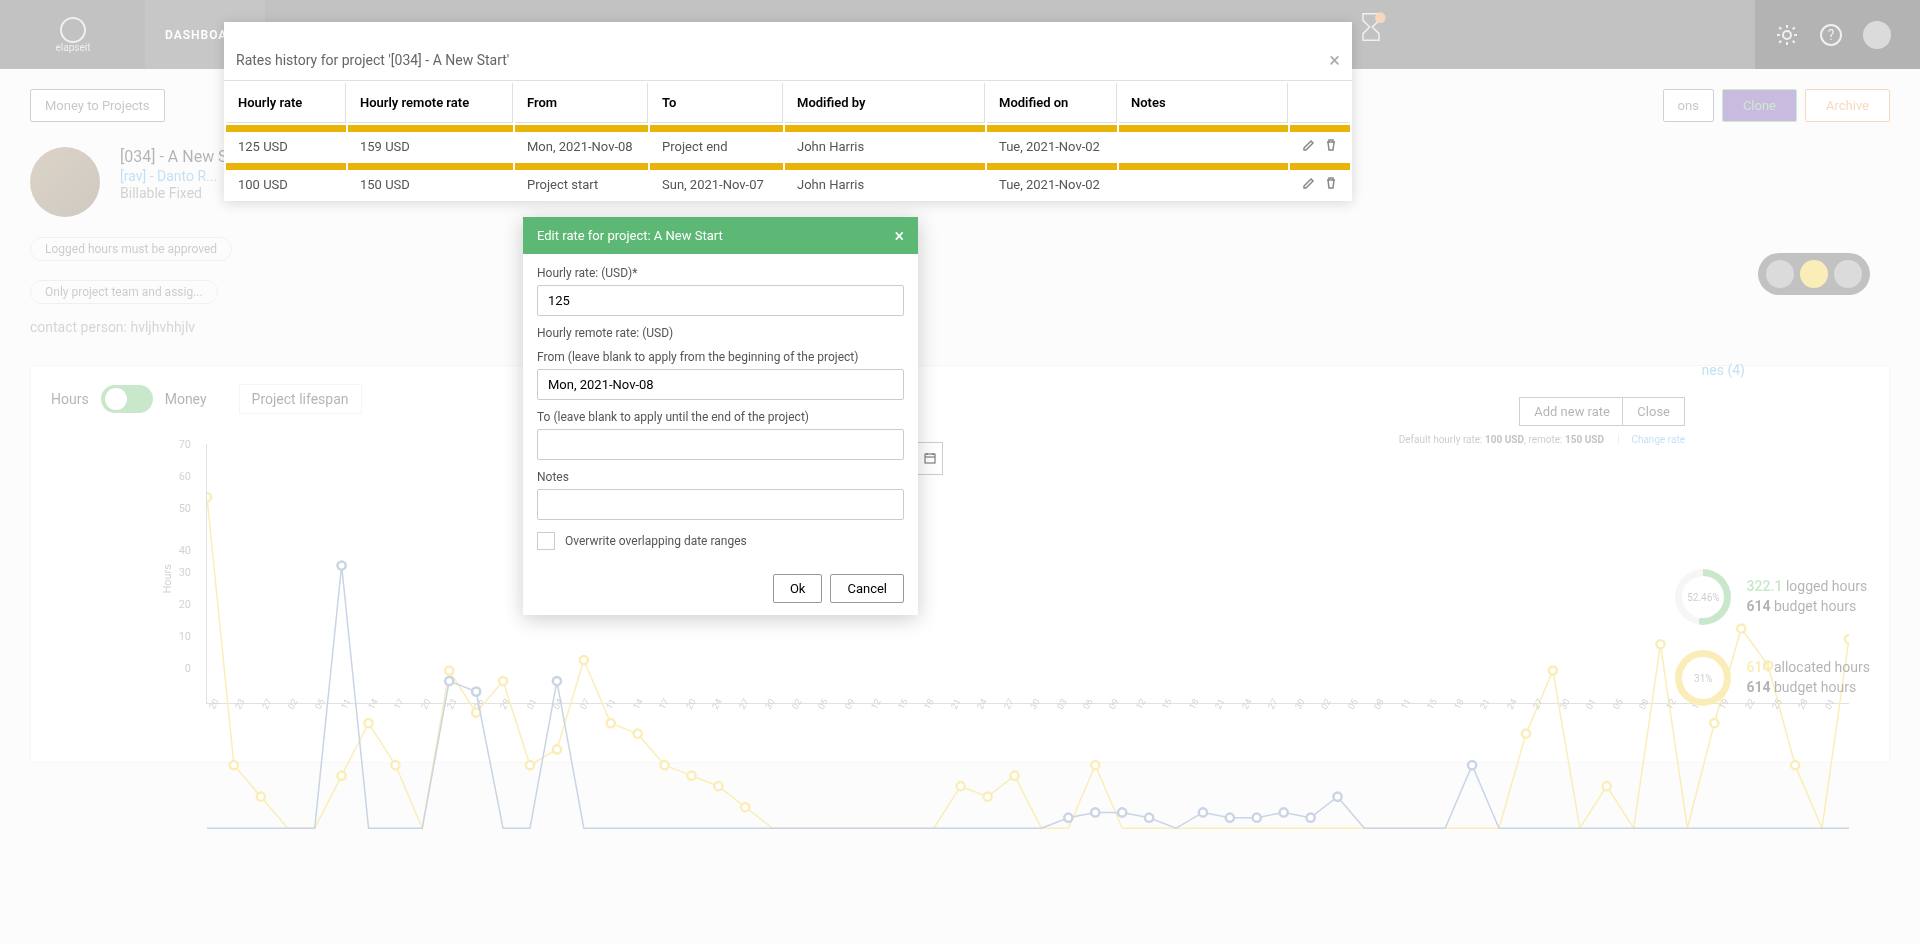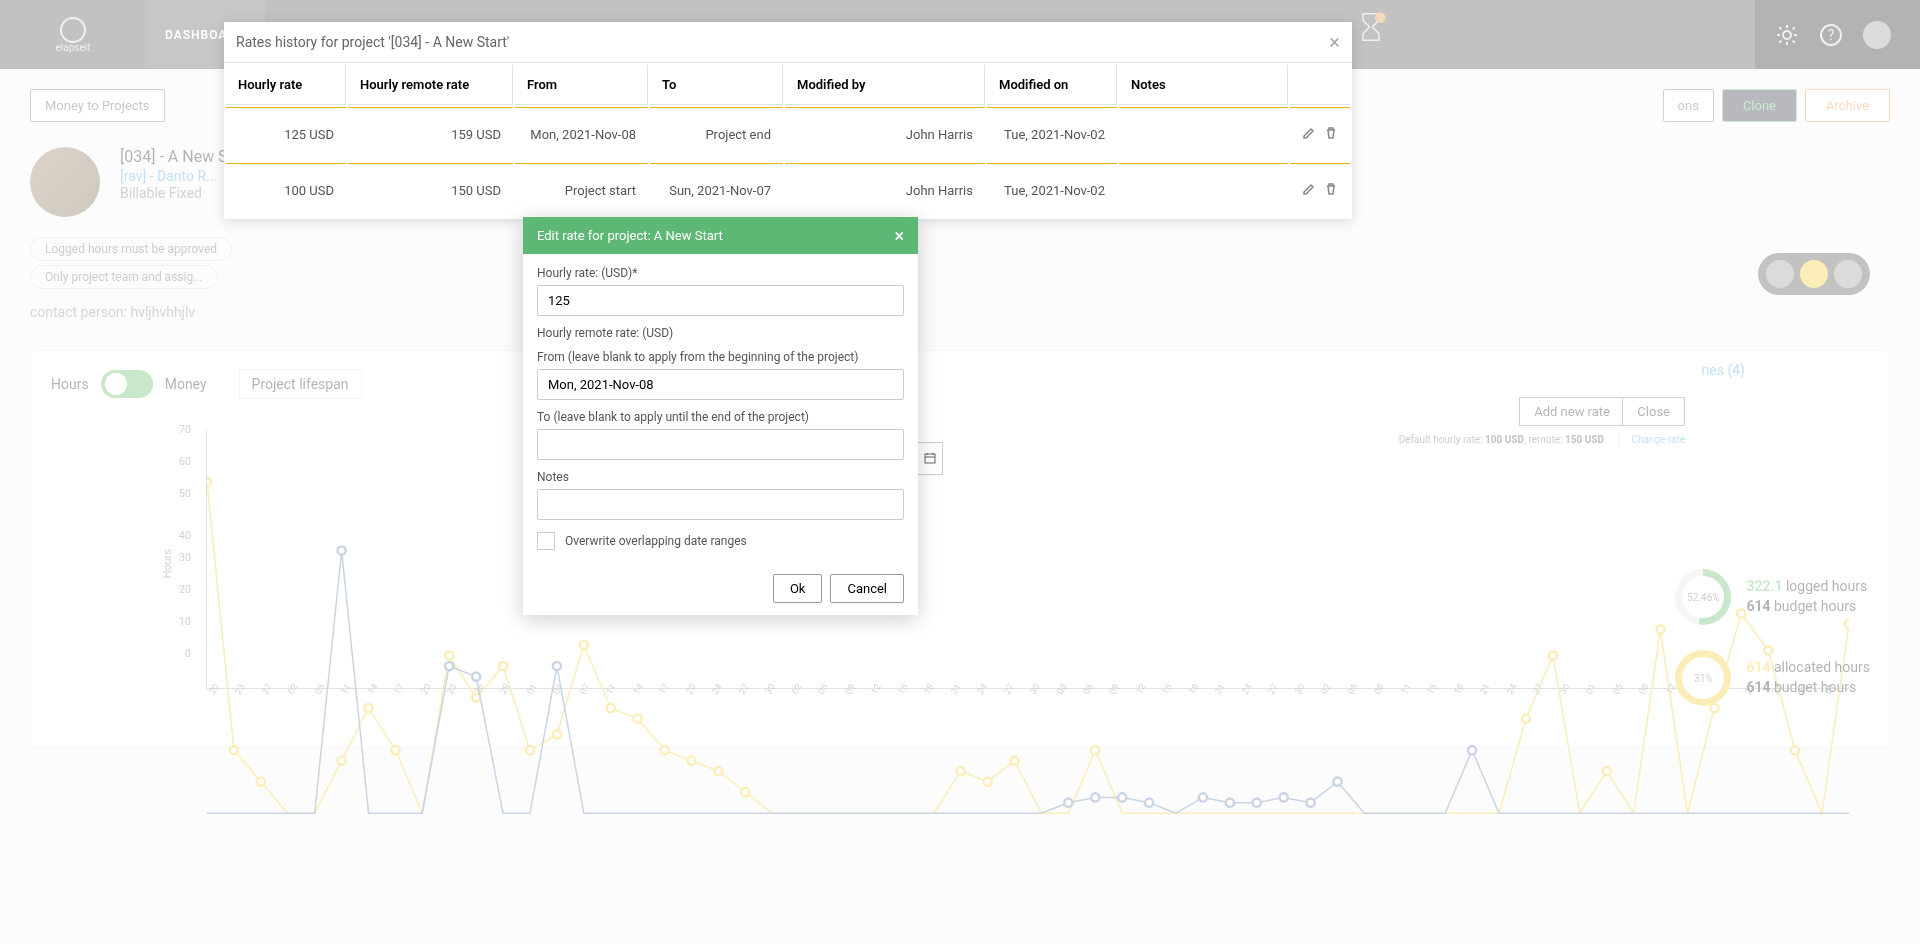--- a/index.html
+++ b/index.html
@@ -10,35 +10,35 @@
     .nav-logo { width: 145px; display: flex; align-items: center; justify-content: center; background: #333; }
     .nav-tab { padding: 0 20px; display: flex; align-items: center; color: #fff; font-size: 12px; font-weight: 600; letter-spacing: 1px; }
     .nav-tab.active { background: #444; }
     .nav-icons { margin-left: auto; display: flex; align-items: center; gap: 20px; padding: 0 20px; background: #000; width: 165px; }
     .nav-icon-strip { display: flex; align-items: center; gap: 45px; padding: 0 20px; }
     .hourglass { position: absolute; top: 8px; left: 1355px; }
     
     
     .page-content { padding: 20px 30px; position: relative; }
     .back-btn { border: 1px solid #666; background: #fff; padding: 8px 14px; border-radius: 2px; font-size: 13px; color: #444; cursor: pointer; }
-    .clone-btn { border: 1px solid #5cb85c; background: #0f172a; color: #5cb85c; padding: 8px 20px; border-radius: 2px; font-size: 13px; cursor: pointer; }
+    .clone-btn { border: 1px solid #5cb85c; background: #4c1d95; color: #5cb85c; padding: 8px 20px; border-radius: 2px; font-size: 13px; cursor: pointer; }
     .archive-btn { border: 1px solid #e67e22; background: #fff; color: #e67e22; padding: 8px 20px; border-radius: 2px; font-size: 13px; cursor: pointer; }
     .top-actions { position: absolute; top: 20px; right: 30px; display: flex; gap: 8px; }
     
     .project-header { margin-top: 25px; display: flex; gap: 20px; align-items: flex-start; }
     .project-thumb { width: 70px; height: 70px; border-radius: 50%; background: linear-gradient(135deg, #8b6f47, #5d4a2f); }
     .project-info h2 { font-size: 16px; font-weight: 400; }
     .project-link { color: #3498db; font-size: 14px; text-decoration: none; }
     .project-meta { color: #666; font-size: 14px; }
     .traffic-light { position: absolute; top: 184px; right: 50px; width: 112px; height: 42px; background: #333; border-radius: 21px; display: flex; align-items: center; justify-content: space-around; padding: 0 5px; }
     .tl-dot { width: 28px; height: 28px; border-radius: 50%; }
     .tl-gray { background: #888; }
     .tl-yellow { background: #f1c40f; }
     
-    .tags { margin-top: 20px; display: flex; flex-direction: column; gap: 4px; align-items: flex-start; }
+    .tags { margin-top: 20px; display: flex; flex-direction: column; gap: 19px; align-items: flex-start; }
     .tag { border: 1px solid #ccc; border-radius: 12px; padding: 4px 14px; font-size: 12px; color: #555; }
     
     .contact { margin-top: 15px; font-size: 14px; color: #737373; }
     
     .default-rate { position: absolute; top: 365px; right: 235px; font-size: 10px; color: #555; }
     .default-rate b { color: #333; }
     .change-rate { color: #3498db; cursor: pointer; border-left: 1px solid #ccc; padding-left: 12px; margin-left: 12px; }
     
     .milestones-link { position: absolute; top: 293px; right: 175px; color: #3498db; font-size: 14px; }
     .add-rate-btn { position: absolute; top: 328px; right: 295px; border: 1px solid #666; background: #fff; padding: 6px 14px; font-size: 13px; cursor: pointer; }
@@ -67,25 +67,25 @@
     .gauge-ring::after { content: ''; position: absolute; inset: 7px; background: #fff; border-radius: 50%; }
     .gauge-ring span { position: relative; z-index: 1; }
     .gauge-text { font-size: 14px; line-height: 1.4; }
     .gauge-text .v { color: #4caf50; font-weight: 600; }
     .gauge-text .vy { color: #f1c40f; font-weight: 600; }
     
     
     .overlay { position: fixed; inset: 0; background: rgba(255,255,255,0.7); z-index: 50; }
     
     .rates-panel { position: fixed; top: 22px; left: 224px; width: 1128px; background: #fff; z-index: 60; box-shadow: 0 2px 12px rgba(0,0,0,0.15); }
-    .rates-header { padding: 8px 12px; font-size: 14px; color: #666; display: flex; justify-content: space-between; align-items: center; }
+    .rates-header { padding: 8px 12px; font-size: 14px; color: #666; display: flex; justify-content: space-between; align-items: center; margin-top: 18px; }
     .rates-close { font-size: 20px; color: #aaa; cursor: pointer; }
     .rates-table { width: 100%; border-top: 1px solid #e0e0e0; }
     .rates-table th { text-align: left; padding: 12px; font-weight: 600; font-size: 13px; border-right: 1px solid #e0e0e0; border-bottom: 1px solid #e0e0e0; }
-    .rates-table td { padding: 18px 12px; font-size: 13px; color: #555; border-top: 1px solid #eab308; text-align: right; }
+    .rates-table td { padding: 6px 12px; font-size: 13px; color: #555; border-top: 7px solid #eab308; }
     .row-actions { display: flex; gap: 8px; justify-content: flex-end; }
     .row-icon { cursor: pointer; color: #888; }
     
     
     .edit-modal { position: fixed; top: 217px; left: 523px; width: 395px; background: #fff; z-index: 70; box-shadow: 0 4px 20px rgba(0,0,0,0.2); }
     .edit-header { background: #5cb874; color: #fff; padding: 8px 14px; font-size: 13px; display: flex; justify-content: space-between; align-items: center; }
     .edit-close { color: #fff; font-size: 18px; cursor: pointer; }
     .edit-body { padding: 12px 14px; }
     .edit-label { font-size: 12px; color: #555; margin-top: 10px; margin-bottom: 5px; display: block; }
     .edit-label:first-child { margin-top: 0; }

